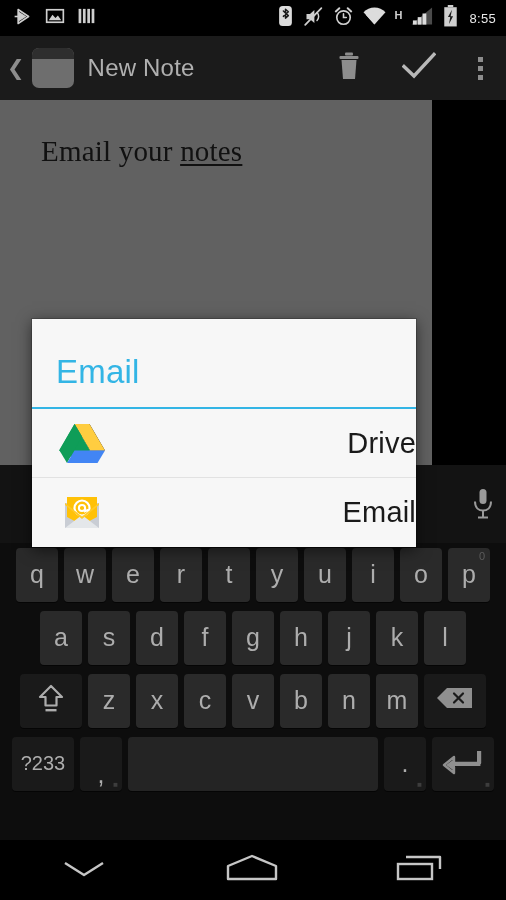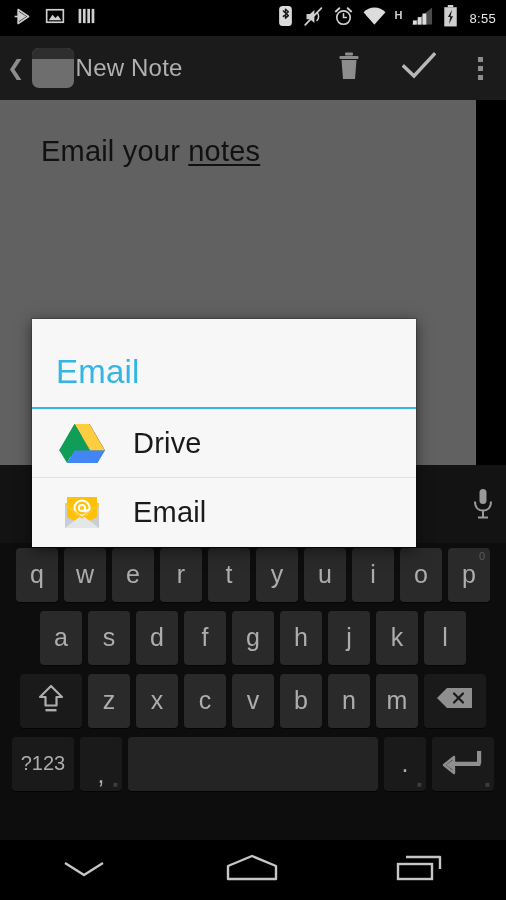--- a/index.html
+++ b/index.html
@@ -25,29 +25,29 @@
 
   
   .actionbar{
     position:absolute;left:0;top:36px;width:506px;height:64px;
     background:#1b1b1b;display:flex;align-items:center;
   }
   .ab-up{display:flex;align-items:center;padding-left:7px;gap:7px;}
   .ab-chevron{color:#8d8d8d;font-size:21px;line-height:1;margin-top:-2px;}
   .ab-appicon{width:42px;height:40px;border-radius:7px;background:#6e6e6e;position:relative;overflow:hidden;}
   .ab-appicon:before{content:"";position:absolute;left:0;top:0;width:100%;height:11px;background:#2e2e2e;}
-  .ab-title{color:#b0b0b0;font-size:24px;margin-left:2px;letter-spacing:.2px;}
+  .ab-title{color:#b0b0b0;font-size:24px;margin-left:14px;letter-spacing:.2px;}
   .ab-actions{margin-left:auto;display:flex;align-items:center;}
   .ab-btn{width:70px;height:64px;display:flex;align-items:center;justify-content:center;}
   .ab-overflow{width:52px;height:64px;display:flex;flex-direction:column;align-items:center;justify-content:center;gap:4px;}
   .ab-dot{width:5px;height:5px;background:#8d8d8d;}
 
   
   .notebody{
-    position:absolute;left:0;top:100px;width:476px;height:365px;background:#616161;
+    position:absolute;left:0;top:100px;width:432px;height:365px;background:#616161;font-family:Liberation Serif, serif;
   }
   .note-text{
     position:absolute;left:41px;top:35px;color:#111;font-size:29px;letter-spacing:.2px;white-space:nowrap;
   }
   .note-text .u{text-decoration:underline;text-underline-offset:3px;}
 
   
   .kbzone{position:absolute;left:0;top:465px;width:506px;height:375px;background:#0d0d0d;}
   .kb-topbar{position:absolute;left:0;top:0;width:506px;height:78px;background:#131313;}
   .mic{position:absolute;right:10px;top:22px;}
@@ -74,20 +74,21 @@
     background:#f7f7f7;
     box-shadow:0 3px 14px rgba(0,0,0,.55), 0 0 0 1px rgba(0,0,0,.18);
   }
   .dlg-title{
     color:#33b5e5;font-size:33px;padding:34px 24px 16px 24px;letter-spacing:.2px;
   }
   .dlg-rule{height:2px;background:#33b5e5;margin:0;}
   .dlg-item{
     display:flex;align-items:center;height:69px;padding-left:24px;box-sizing:border-box;
     border-bottom:1px solid #e2e2e2;
+    justify-content:space-between;
   }
   .dlg-item:last-child{border-bottom:none;}
   .dlg-ico{width:52px;height:52px;display:flex;align-items:center;justify-content:center;flex:0 0 52px;}
   .dlg-label{margin-left:25px;color:#1a1a1a;font-size:29px;letter-spacing:.2px;}
 
   
   .navbar{position:absolute;left:0;top:840px;width:506px;height:60px;background:#000;
     display:flex;align-items:center;}
   .nav-btn{width:168px;height:60px;display:flex;align-items:center;justify-content:center;}
 </style>
@@ -270,21 +271,21 @@
           <span>
             <svg width="40" height="26" viewBox="0 0 40 26">
               <path d="M12 3 L37 3 L37 23 L12 23 L2 13 Z" fill="#8f8f8f"></path>
               <path d="M19 8.5 L28 17.5 M28 8.5 L19 17.5" stroke="#1a1a1a" stroke-width="2.2" stroke-linecap="round"></path>
             </svg>
           </span>
         </div>
       </div>
 
       <div class="kbrow">
-        <div class="key wide dark sym">?123</div>
+        <div class="key wide dark sym">?233</div>
         <div class="key small">
           <span class="glyph" style="align-self:flex-end;padding-bottom:2px;">,</span>
           <span class="key-sub">■</span>
         </div>
         <div class="key space"></div>
         <div class="key small">
           <span class="glyph">.</span>
           <span class="key-sub">■</span>
         </div>
         <div class="key wide dark">

